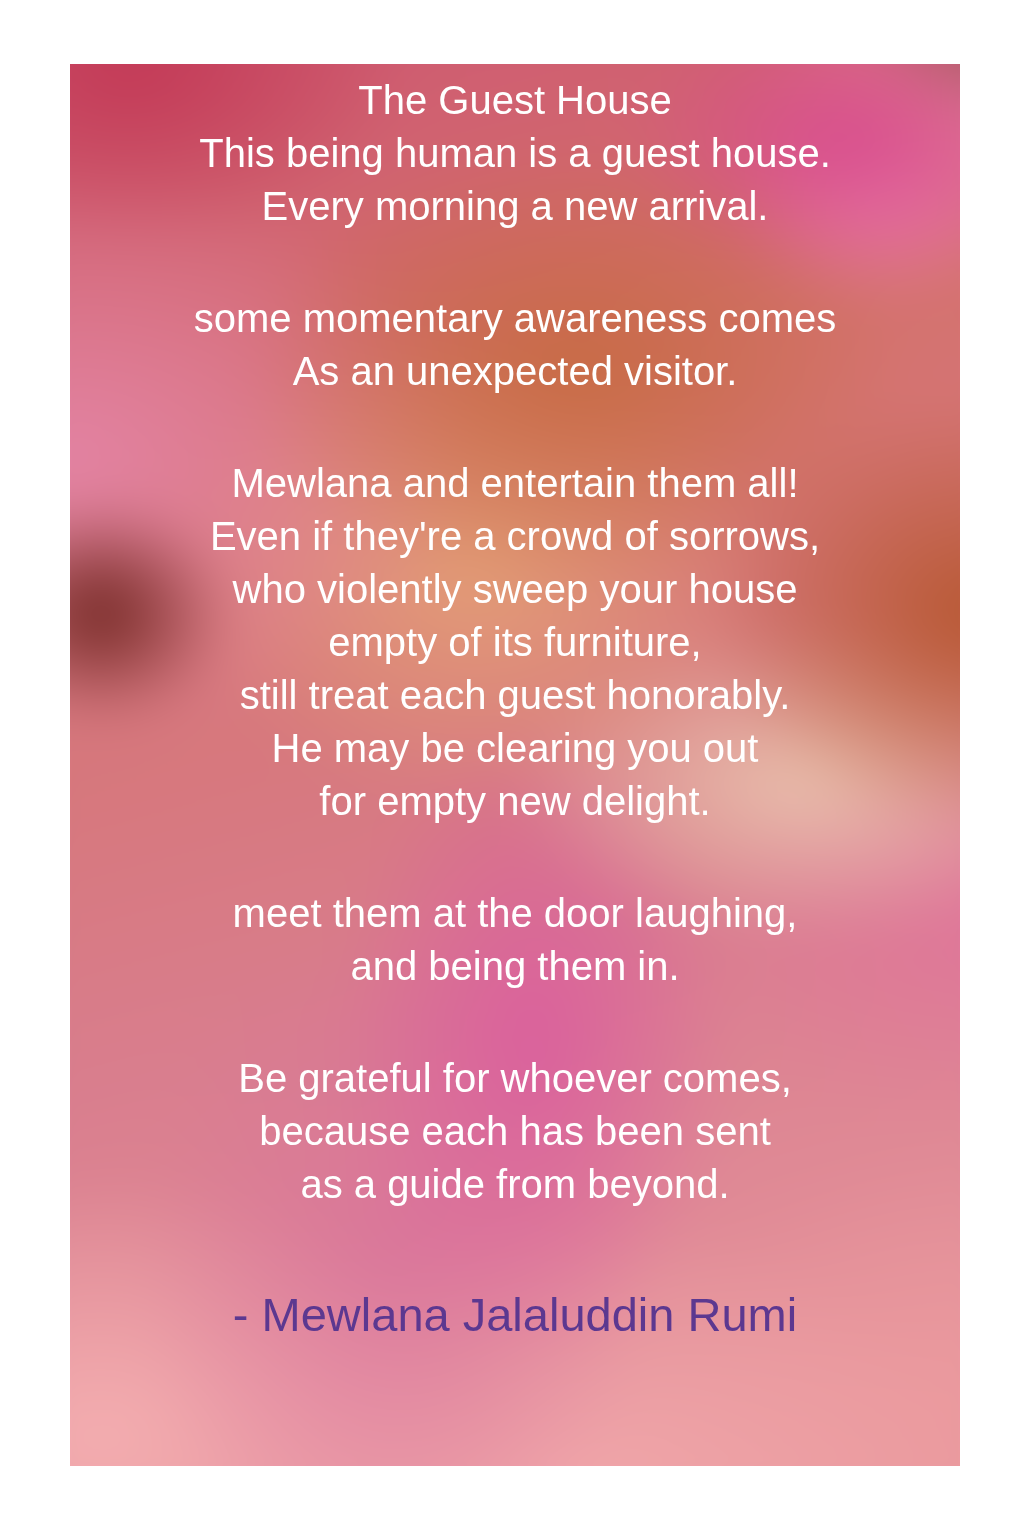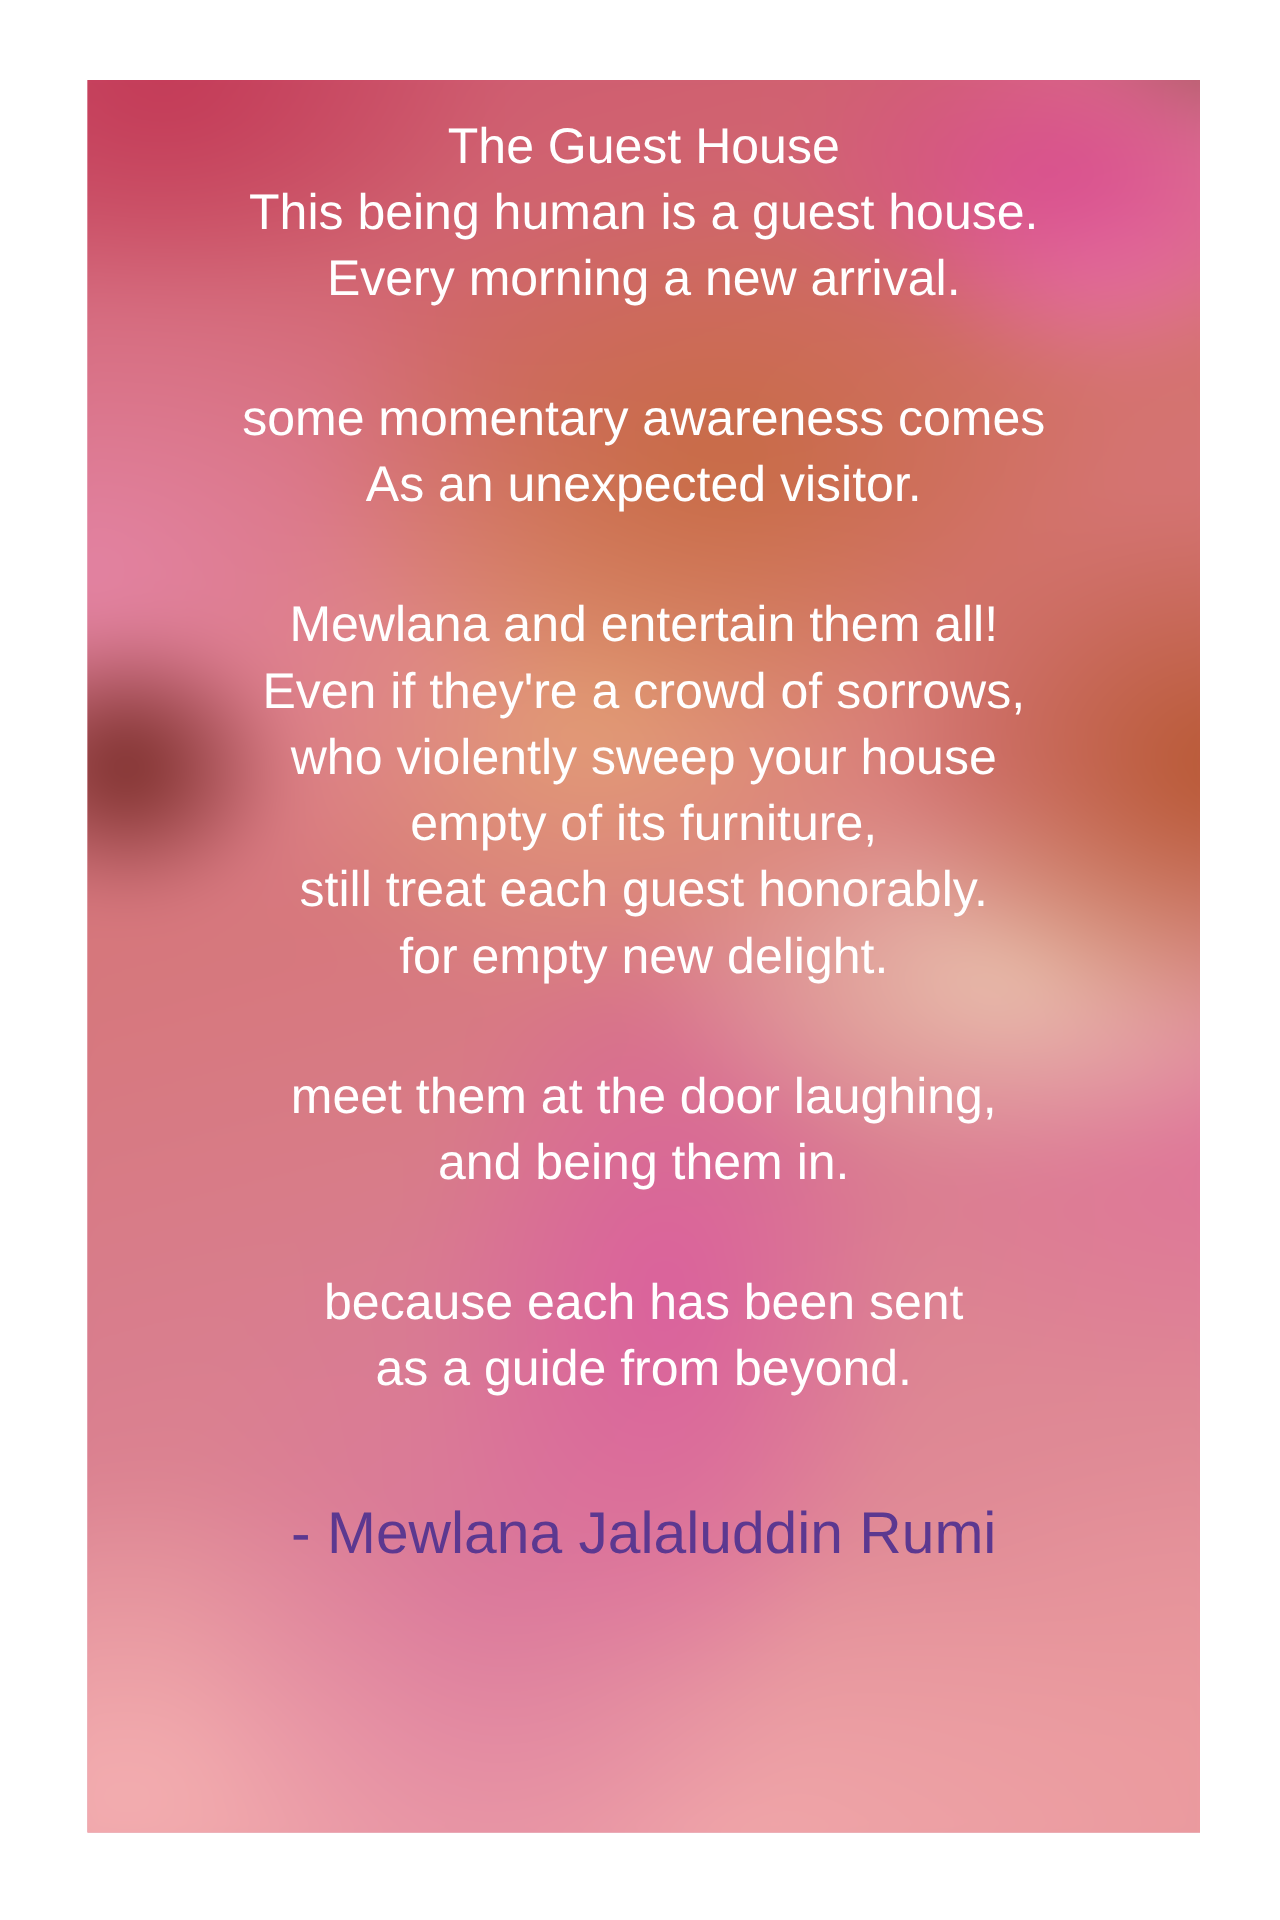--- a/index.html
+++ b/index.html
@@ -48,21 +48,21 @@
       radial-gradient(ellipse 260px 340px at 38% 83%, rgba(214,107,158,0.6) 0%, rgba(214,107,158,0) 100%),
       radial-gradient(ellipse 300px 220px at 97% 60%, rgba(225,114,157,0.75) 0%, rgba(225,114,157,0) 100%),
       radial-gradient(ellipse 380px 260px at 9% 94%,  rgba(245,176,178,0.95) 0%, rgba(245,176,178,0) 100%),
       radial-gradient(ellipse 420px 280px at 55% 98%, rgba(242,169,171,0.95) 0%, rgba(242,169,171,0) 100%),
       radial-gradient(ellipse 320px 240px at 93% 92%, rgba(235,154,158,0.95) 0%, rgba(235,154,158,0) 100%),
       linear-gradient(165deg, #cd5572 0%, #d4726e 30%, #d97e8e 62%, #e99ba0 100%);
   }
   .poem {
     position: relative;
     z-index: 2;
-    padding-top: 27px;
+    padding-top: 10px;
     text-align: center;
     color: #ffffff;
   }
   .stanza { margin: 0 0 59px 0; }
   .stanza:last-of-type { margin-bottom: 0; }
   .line {
     font-size: 40px;
     line-height: 53px;
     white-space: nowrap;
   }
@@ -92,29 +92,31 @@
         <div class="line">some momentary awareness comes</div>
         <div class="line">As an unexpected visitor.</div>
       </div>
 
       <div class="stanza">
         <div class="line">Mewlana and entertain them all!</div>
         <div class="line">Even if they're a crowd of sorrows,</div>
         <div class="line">who violently sweep your house</div>
         <div class="line">empty of its furniture,</div>
         <div class="line">still treat each guest honorably.</div>
+        <div class="line">He may be clearing you out</div>
         <div class="line">for empty new delight.</div>
       </div>
 
       <div class="stanza">
         <div class="line">meet them at the door laughing,</div>
         <div class="line">and being them in.</div>
       </div>
 
       <div class="stanza">
+        <div class="line">Be grateful for whoever comes,</div>
         <div class="line">because each has been sent</div>
         <div class="line">as a guide from beyond.</div>
       </div>
 
       <div class="attribution">- Mewlana Jalaluddin Rumi</div>
 
     </div>
   </div>
 </div>
 

